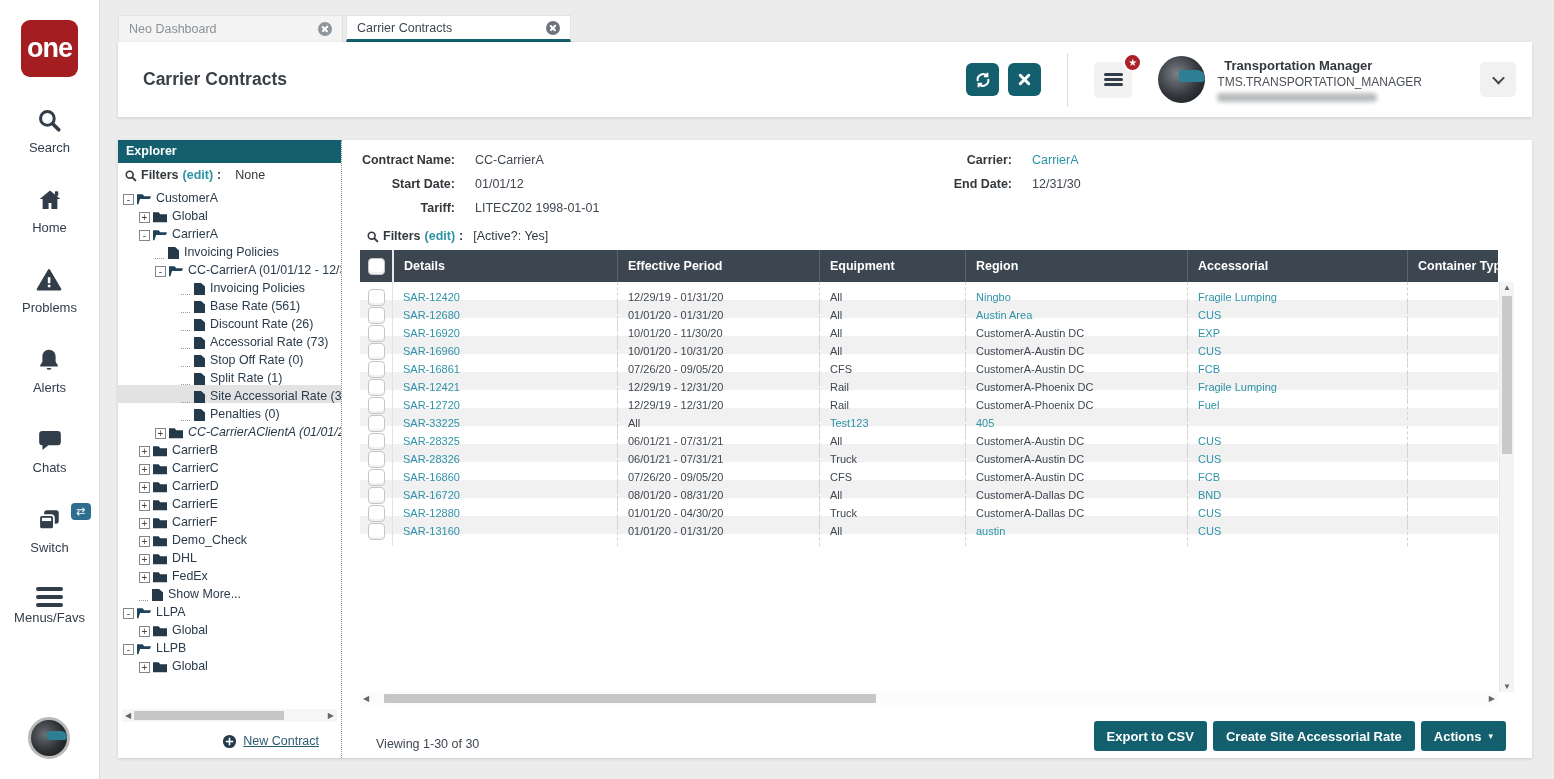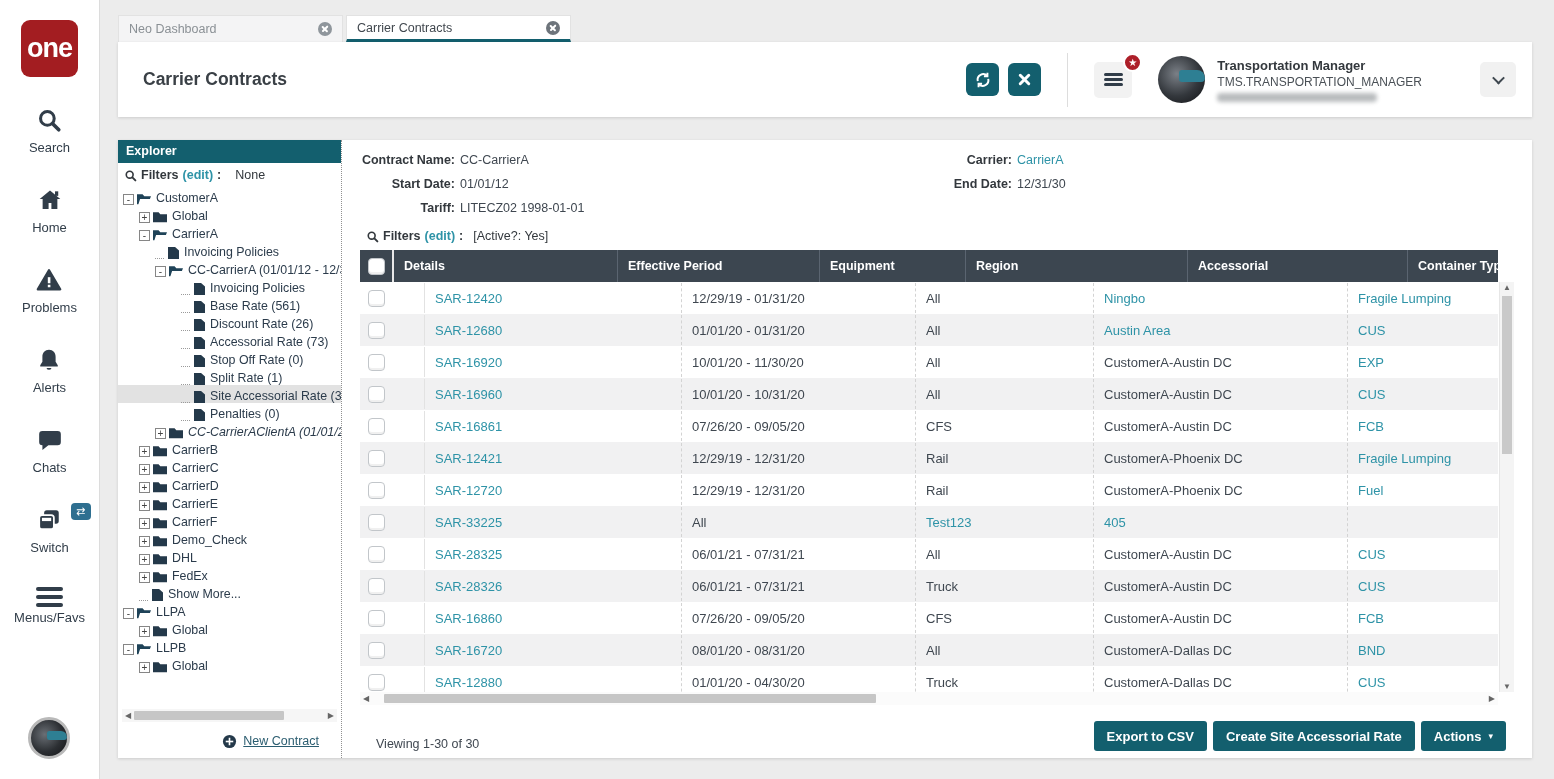--- a/index.html
+++ b/index.html
@@ -56,21 +56,21 @@
   .xmark::before { transform:rotate(45deg);} .xmark::after { transform:rotate(-45deg);}
   .hdr-divider { width:1px; height:54px; background:#ddd; margin:0 26px; }
   .hambtn { position:relative; width:38px; height:36px; background:#f2f2f2; border-radius:5px;
             display:flex; align-items:center; justify-content:center; cursor:pointer; }
   .hambtn .menu-bars { width:19px; height:13px; } .hambtn .menu-bars i{ height:2.8px; }
   .star-badge { position:absolute; top:-9px; right:-10px; width:19px; height:19px; border-radius:50%;
             background:#ad1f29; border:2px solid #fff; color:#fff; font-size:10px; line-height:15px; text-align:center; }
   .avatar { position:relative; width:47px; height:47px; border-radius:50%; margin-left:26px; overflow:hidden;
             background:radial-gradient(circle at 40% 38%, #7b8087 0%, #33373c 55%, #101113 100%); cursor:pointer; }
   .user-block { margin-left:12px; line-height:16px; }
-  .user-role { font-size:13px; font-weight:bold; color:#33383d; }
+  .user-role { font-size:13px; font-weight:bold; color:#33383d;margin-left:7px; }
   .user-id { font-size:12px; color:#4a5056; }
   .redacted-line { margin-top:3px; width:160px; height:9px; border-radius:4px; background:#b9bcbe; filter:blur(2px); }
   .chevbtn { width:36px; height:35px; background:#f1f1f1; border-radius:5px; margin-left:58px;
              display:flex; align-items:center; justify-content:center; cursor:pointer; }
   .chev { width:9px; height:9px; border-right:2.6px solid #3f4850; border-bottom:2.6px solid #3f4850;
           transform:rotate(45deg) translate(-1px,-1px); }
 
   
   .content-card { position:absolute; left:18px; right:22px; top:140px; bottom:21px; background:#fff;
                   box-shadow:0 1px 3px rgba(0,0,0,.14); display:flex; }
@@ -109,40 +109,40 @@
   .hscroll .arr { font-size:8px; color:#666; padding:0 3px; line-height:13px; }
   .hscroll .thumb { height:9px; background:#c6c6c6; border-radius:1px; }
   .new-contract-row { height:34px; display:flex; align-items:center; justify-content:flex-end;
                       padding-right:22px; gap:6px; }
   .new-contract-row svg { width:15px; height:15px; }
   .new-contract-link { font-size:12.5px; color:#2b5d70; text-decoration:underline; cursor:pointer; }
 
   
   .content { flex:1; display:flex; flex-direction:column; padding:8px 18px 0 18px; min-width:0; }
   .info { position:relative; font-size:12.5px; }
-  .info-row { display:flex; line-height:24px; }
+  .info-row { display:flex; line-height:24px;gap:15px; }
   .info-label { width:95px; text-align:right; font-weight:bold; color:#33383d; margin-right:5px; white-space:nowrap; }
   .info-val { color:#3f4750; }
   .info-right { position:absolute; left:590px; top:0; }
   .info-right .info-label { width:62px; }
   .link { color:#2e93a7; cursor:pointer; text-decoration:none; }
   .grid-filters { margin-top:4px; }
 
   
   .tablewrap { position:relative; margin-top:4px; padding-right:16px; }
   .thead, .trow { display:grid; grid-template-columns:32px 225px 202px 146px 222px 220px minmax(60px,1fr); }
   .thead { background:#3c4650; color:#fff; height:32px; align-items:center; font-weight:bold; font-size:12.5px; }
   .hcell { padding-left:10px; height:32px; display:flex; align-items:center; border-left:1px solid #5a6470;
            overflow:hidden; white-space:nowrap; }
   .hcell:first-child { border-left:none; justify-content:center; padding-left:0; }
   .hcell:nth-child(2) { border-left:2px solid #e8e8e8; }
   .checkbox { width:17px; height:17px; background:#fff; border:1.5px solid #c2c6ca; border-radius:4px;
               box-shadow:inset 0 -2px 0 rgba(0,0,0,.06); cursor:pointer; }
   .rows { height:410px; overflow:hidden; }
-  .trow { height:32px; align-items:center; font-size:13px; color:#3f4750; background:#fff;gap:32px; }
+  .trow { height:18px; align-items:center; font-size:11px; color:#3f4750; background:#fff; }
   .trow:nth-child(even) { background:#f1f1f2; }
   .cell { padding-left:10px; height:30px; display:flex; align-items:center; border-left:1px dashed #d3d3d3;
           overflow:hidden; white-space:nowrap; }
   .cell:first-child { border-left:none; justify-content:center; padding-left:0; }
   .cell:nth-child(2) { border-left:1px solid #e2e2e2; }
   .region-val[data-link="true"] { color:#2e93a7; cursor:pointer; }
 
   .vscroll { position:absolute; right:0; top:32px; bottom:13px; width:15px; background:#f4f4f4;
              border-left:1px solid #e6e6e6; }
   .vscroll .arr { position:absolute; left:0; width:100%; text-align:center; font-size:8px; color:#666; }

